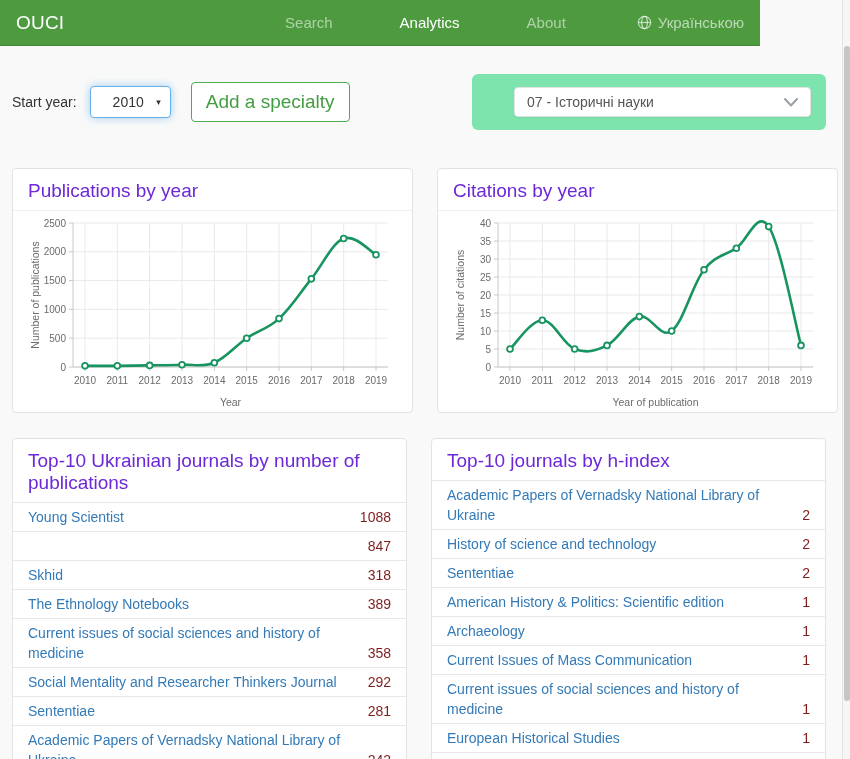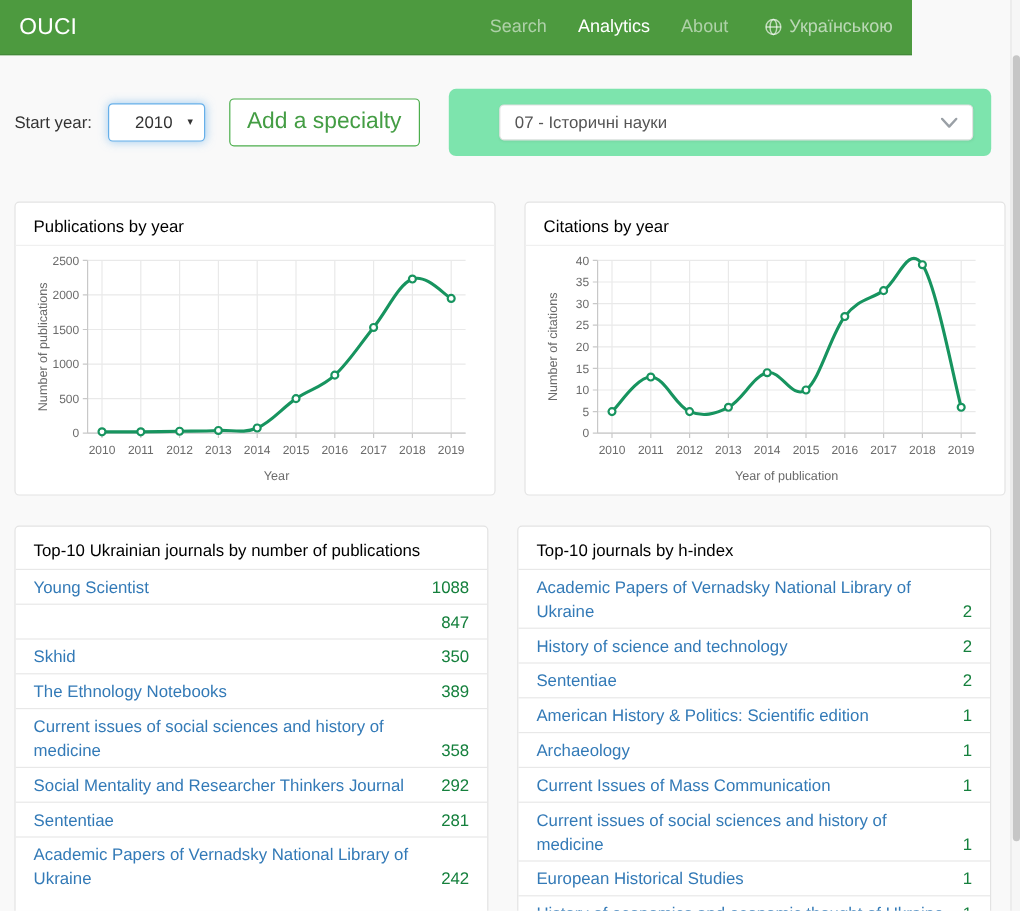--- a/index.html
+++ b/index.html
@@ -9,21 +9,21 @@
     background:#f9f9f9; color:#333; position:relative;
   }
   
   .header {
     height:46px; background:var(--header-bg,#4d9a3f);
     display:flex; align-items:center; padding:0 16px;
     border-bottom:1px solid #44893a;
     width:760px;
   }
   .brand { color:#fff; font-size:19px; letter-spacing:.2px; cursor:pointer; }
-  .nav { margin-left:auto; display:flex; align-items:flex-end; }
+  .nav { margin-left:auto; display:flex; align-items:flex-end;gap:41px; }
   .nav-item {
     color:rgba(255,255,255,.55); font-size:15px; margin-left:26px; cursor:pointer;
   }
   .nav-item.active { color:#fff; }
   .lang { display:flex; align-items:center; margin-left:30px; cursor:pointer; }
   .lang svg { margin-right:6px; display:block; }
   .lang span { color:rgba(255,255,255,.62); font-size:15px; }
   
   .main { padding:0 12px; width:838px; }
   .controls {
@@ -40,55 +40,55 @@
   .year-caret {
     position:absolute; right:9px; top:50%; transform:translateY(-50%);
     font-size:9px; color:#333;
   }
   .add-specialty-btn {
     margin-left:20px; background:#fff; border:1px solid #4cae4c; color:var(--button-green,#449d44);
     border-radius:4px; padding:8px 14px; font-size:19px; cursor:pointer;
     font-family:inherit;
   }
   .specialty-wrap {
-    width:452px; background:var(--mint-bg,#7de4ad); border-radius:6px;
+    width:354px; background:var(--mint-bg,#7de4ad); border-radius:6px;
     padding:13px 15px 13px 42px; 
   }
   .specialty-select {
     background:#fff; border:1px solid #e2e2e2; border-radius:4px;
     height:30px; display:flex; align-items:center; padding:0 12px;
     font-size:14px; color:#555; cursor:pointer;
     box-shadow:0 1px 2px rgba(0,0,0,.05);
   }
   .specialty-select .chev { margin-left:auto; display:block; }
   
   .row2 { display:flex; gap:24px; }
   .charts-row { margin-top:38px; }
   .tables-row { margin-top:25px; align-items:flex-start; }
   .card {
     width:401px; background:#fff; border:1px solid #e3e3e3; border-radius:4px;
   }
   .chart-card { height:245px; }
   .card-title {
-    padding:11px 15px 8px; font-size:14px; color:#000000;
+    padding:11px 15px 8px; font-size:19px; color:#6d28d9;
     border-bottom:1px solid #f0f0f0;
   }
   .chart-card svg { display:block; margin:2px 14px 0; }
   
   .table-card { min-height:340px; }
   .table-card .card-title { border-bottom:none; }
   .trow {
     display:flex; align-items:flex-end; padding:4px 15px;
     border-top:1px solid #e8e8e8; font-size:14px; line-height:20px;
   }
   .trow a {
     color:var(--link-color,#337ab7); text-decoration:none; cursor:pointer;
     padding-right:10px;
   }
-  .trow .cnt { margin-left:auto; color:#15803d; white-space:nowrap; }
+  .trow .cnt { margin-left:auto; color:#7f1d1d; white-space:nowrap; }
   
   .scrollbar-track {
     position:absolute; top:0; right:0; width:8px; height:759px;
     background:#f6f6f6; border-left:1px solid #e4e4e4;
   }
   .scrollbar-thumb {
     position:absolute; top:46px; left:1px; width:6px; height:655px;
     background:#c6c6c6; border-radius:3px; cursor:pointer;
   }
 </style>
@@ -289,21 +289,21 @@
       <div class="tbody">
           <div class="trow">
             <a>Young Scientist</a>
             <span class="cnt">1088</span>
           </div>
           <div class="trow">
             <span class="cnt">847</span>
           </div>
           <div class="trow">
             <a>Skhid</a>
-            <span class="cnt">350</span>
+            <span class="cnt">318</span>
           </div>
           <div class="trow">
             <a>The Ethnology Notebooks</a>
             <span class="cnt">389</span>
           </div>
           <div class="trow">
             <a>Current issues of social sciences and history of medicine</a>
             <span class="cnt">358</span>
           </div>
           <div class="trow">

